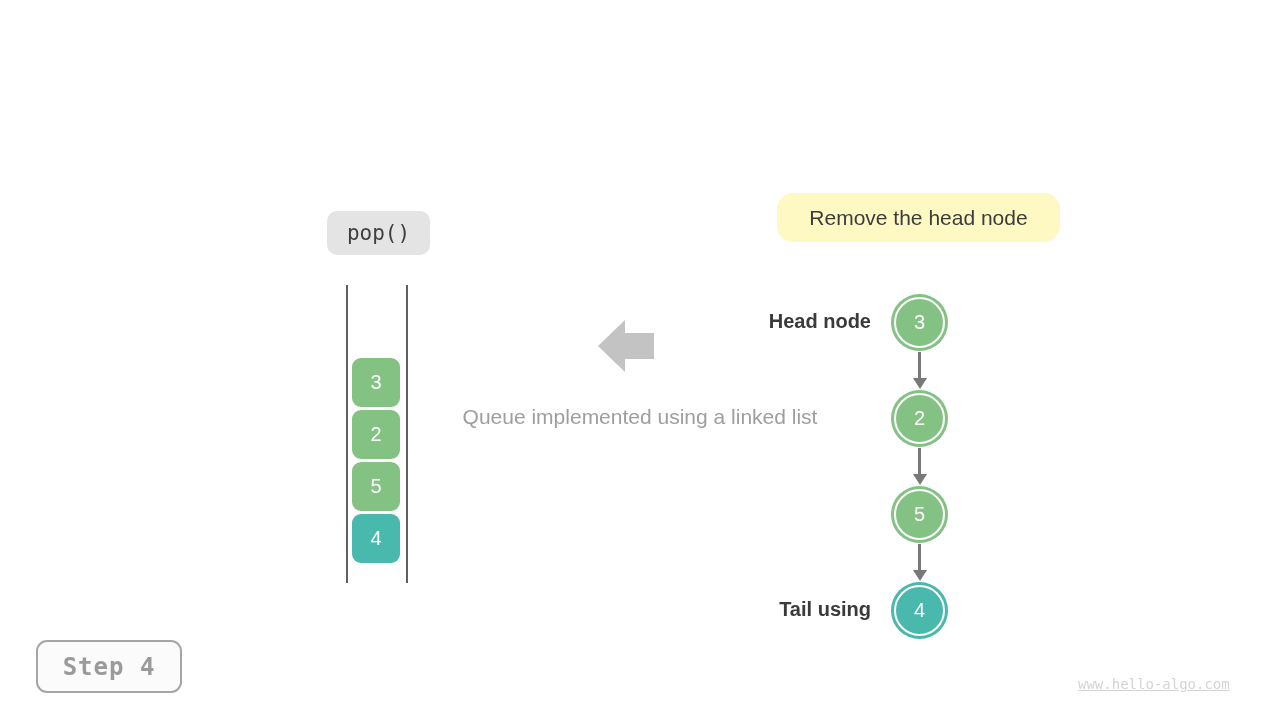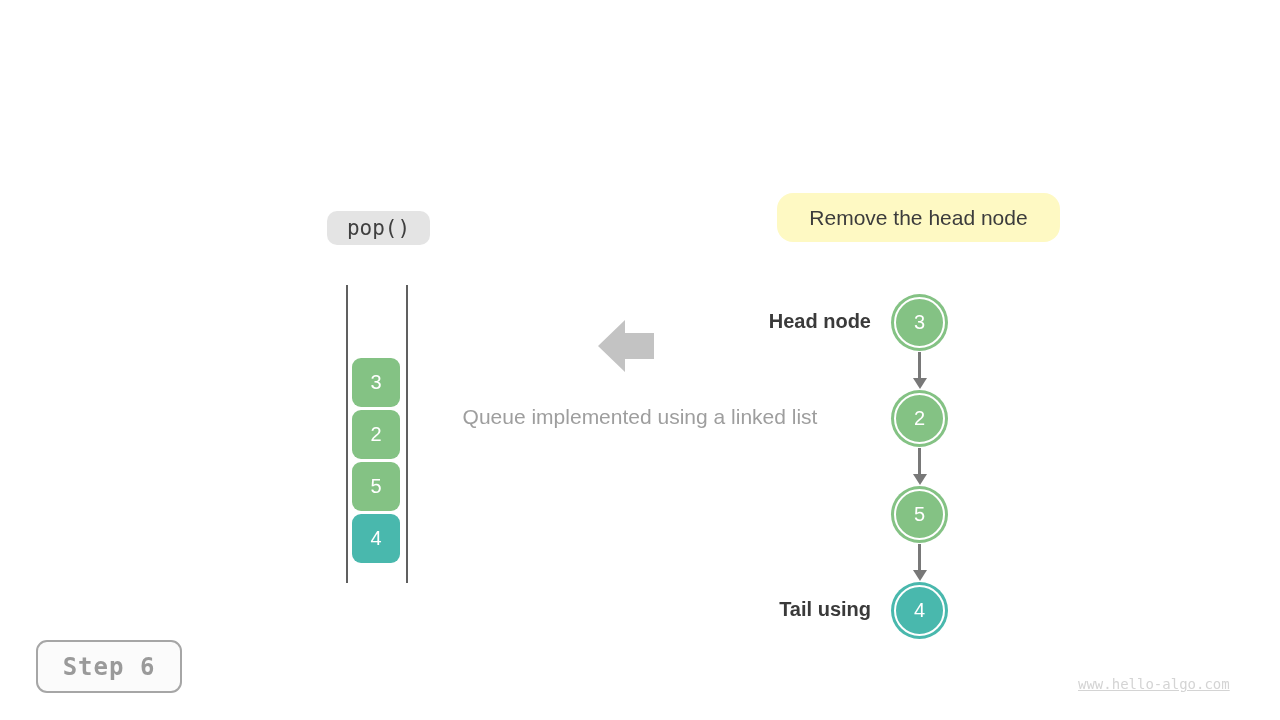--- a/index.html
+++ b/index.html
@@ -9,21 +9,21 @@
     width: 1280px;
     height: 720px;
     background: #ffffff;
     overflow: hidden;
     font-family: "Liberation Sans", sans-serif;
   }
   .abs { position: absolute; }
 
   
   .op-label {
-    left: 327px; top: 211px; width: 103px; height: 34px;
+    left: 327px; top: 211px; width: 103px; height: 44px;
     background: #e4e4e4; border-radius: 10px;
     display: flex; align-items: center; justify-content: center;
     font-family: "DejaVu Sans Mono", monospace;
     font-size: 21px; color: #3f3f3f;
   }
 
   
   .annotation {
     left: 777px; top: 193px; width: 283px; height: 49px;
     background: #fef9c3; border-radius: 16px;
@@ -142,17 +142,17 @@
   <div class="abs node-label tail">Tail using</div>
 
   <div class="abs ll-node n0" style="background-color: rgb(132, 194, 132);">3</div>
   <div class="abs link-arrow a0"></div>
   <div class="abs ll-node n1" style="background-color: rgb(132, 194, 132);">2</div>
   <div class="abs link-arrow a1"></div>
   <div class="abs ll-node n2" style="background-color: rgb(132, 194, 132);">5</div>
   <div class="abs link-arrow a2"></div>
   <div class="abs ll-node n3" style="background-color: rgb(73, 184, 173);">4</div>
 
-  <div class="abs step-badge">Step 6</div>
+  <div class="abs step-badge">Step 4</div>
 
   <div class="abs watermark">www.hello-algo.com</div>
 
 </div>
 
 </body></html>

